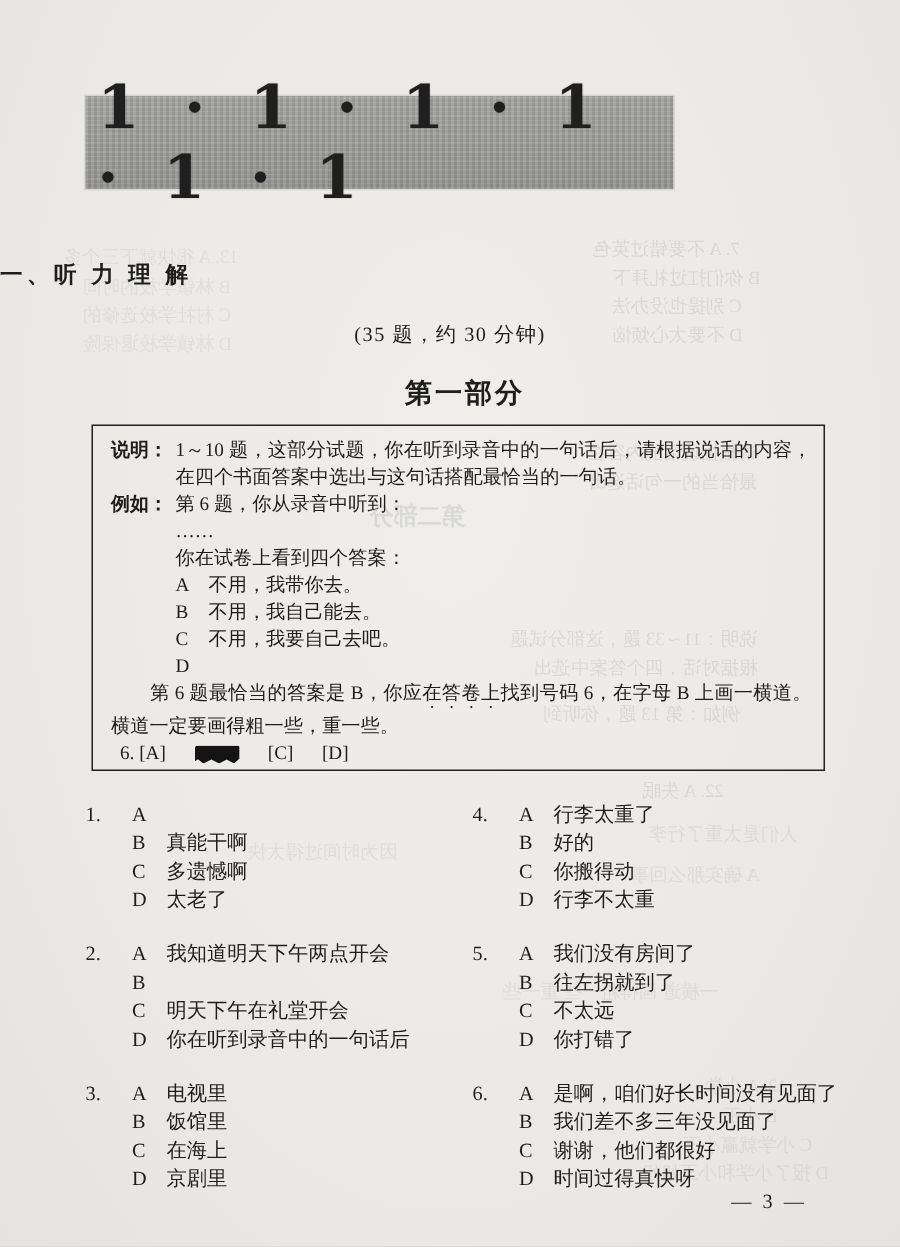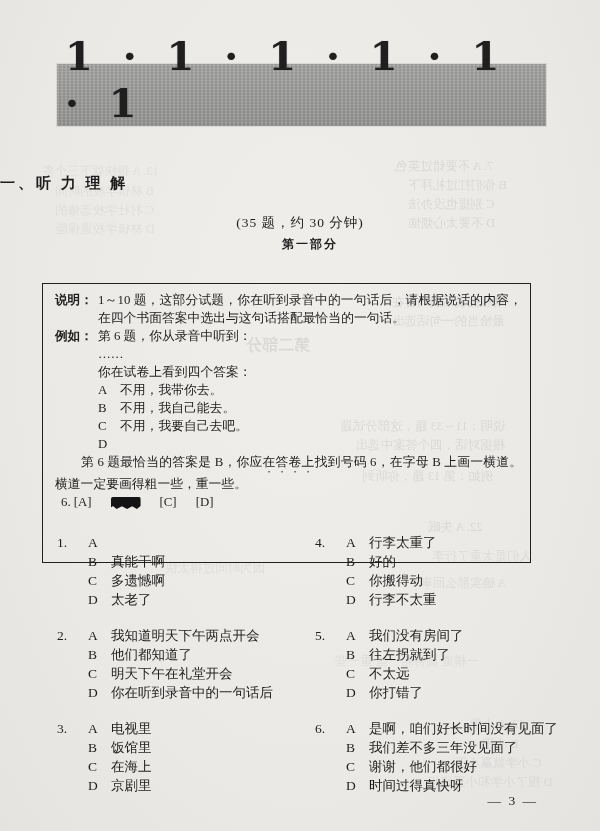--- a/index.html
+++ b/index.html
@@ -10,43 +10,43 @@
     color:#1d1d1d;
   }
   
   .ghost{
     position:absolute;transform:scaleX(-1);color:#636973;opacity:.14;
     filter:blur(.5px);font-size:12.5px;white-space:nowrap;line-height:1;
   }
   .ghost.b{font-weight:bold;opacity:.15;}
   
   .banner{
-    position:absolute;left:57px;top:64px;width:489px;height:62px;
+    position:absolute;left:57px;top:64px;width:392px;height:62px;
     background:
       repeating-linear-gradient(90deg, rgba(255,255,255,.06) 0 2px, rgba(0,0,0,.05) 2px 4px),
       repeating-linear-gradient(0deg, rgba(255,255,255,.05) 0 1px, rgba(0,0,0,.04) 1px 3px),
       linear-gradient(180deg,#a5a5a3,#969694);
-    display:flex;align-items:flex-end;justify-content:center;
+    display:flex;align-items:center;justify-content:center;
     box-shadow:0 0 0 1px rgba(0,0,0,.08);
   }
   .banner-text{
     font-family:"DejaVu Serif","Liberation Serif",serif;font-weight:bold;
     font-size:40px;letter-spacing:8px;color:#1f1f1f;padding-left:8px;
     text-shadow:0 0 1px rgba(0,0,0,.35);
   }
   
   .sec-title{position:absolute;top:174px;left:0;right:0;text-align:left;
     font-size:15px;font-weight:bold;letter-spacing:3px;}
   .sec-meta{position:absolute;top:203px;left:0;right:0;text-align:center;
     font-size:13.5px;letter-spacing:1px;margin-top:11px;}
-  .part-title{position:absolute;top:236px;left:0;right:0;text-align:center;
-    font-size:12px;font-weight:bold;letter-spacing:2px;padding-left:20px;}
+  .part-title{position:absolute;top:250px;left:0;right:0;text-align:center;
+    font-size:18px;font-weight:bold;letter-spacing:2px;padding-left:20px;}
   
   .instr-box{
-    position:absolute;left:42px;top:283px;width:489px;height:280px;
+    position:absolute;left:61px;top:283px;width:489px;height:231px;
     border:1.5px solid #22211f;box-sizing:border-box;
     padding:7px 8px 6px 12px;
     font-size:12.8px;line-height:18px;
   }
   .hang{display:flex;}
   .hang .lbl{font-weight:bold;width:43px;flex:0 0 43px;white-space:nowrap;
     font-family:"Liberation Sans","DejaVu Sans",sans-serif;font-size:12.6px;}
   .hang .txt{flex:1;text-align:justify;}
   .ex-indent{margin-left:43px;}
   .ex-opt{display:flex;}
@@ -177,21 +177,20 @@
 
       <div class="q">
         <div class="q-row">
           <span class="q-num">2.</span>
           <span class="q-letter">A</span>
           <span class="q-text">我知道明天下午两点开会</span>
         </div>
         <div class="q-row">
           <span class="q-num"></span>
           <span class="q-letter">B</span>
-          <span class="q-text">他们都知道了</span>
         </div>
         <div class="q-row">
           <span class="q-num"></span>
           <span class="q-letter">C</span>
           <span class="q-text">明天下午在礼堂开会</span>
         </div>
         <div class="q-row">
           <span class="q-num"></span>
           <span class="q-letter">D</span>
           <span class="q-text">你在听到录音中的一句话后</span>

